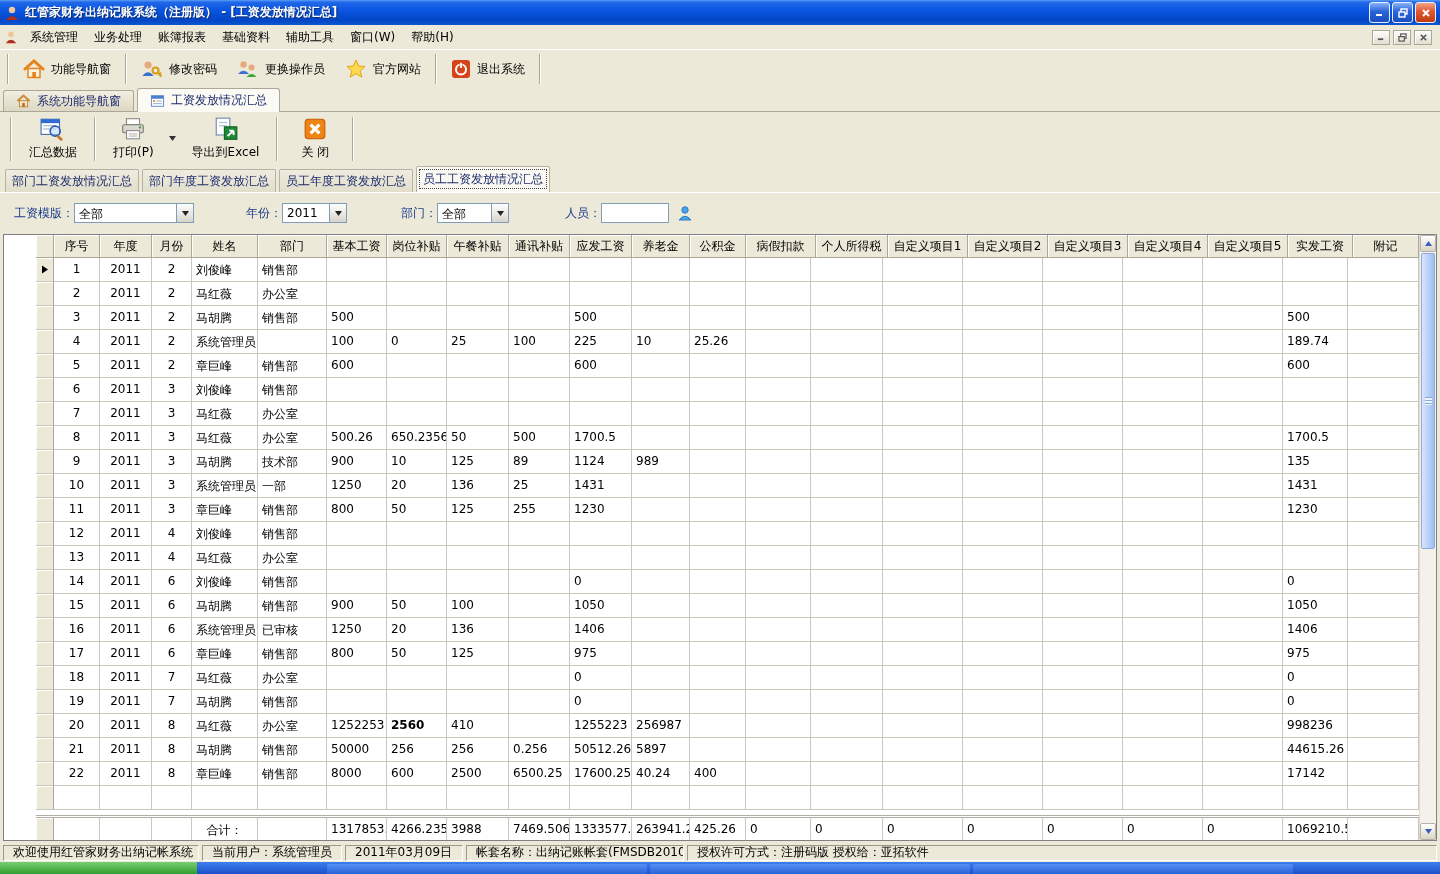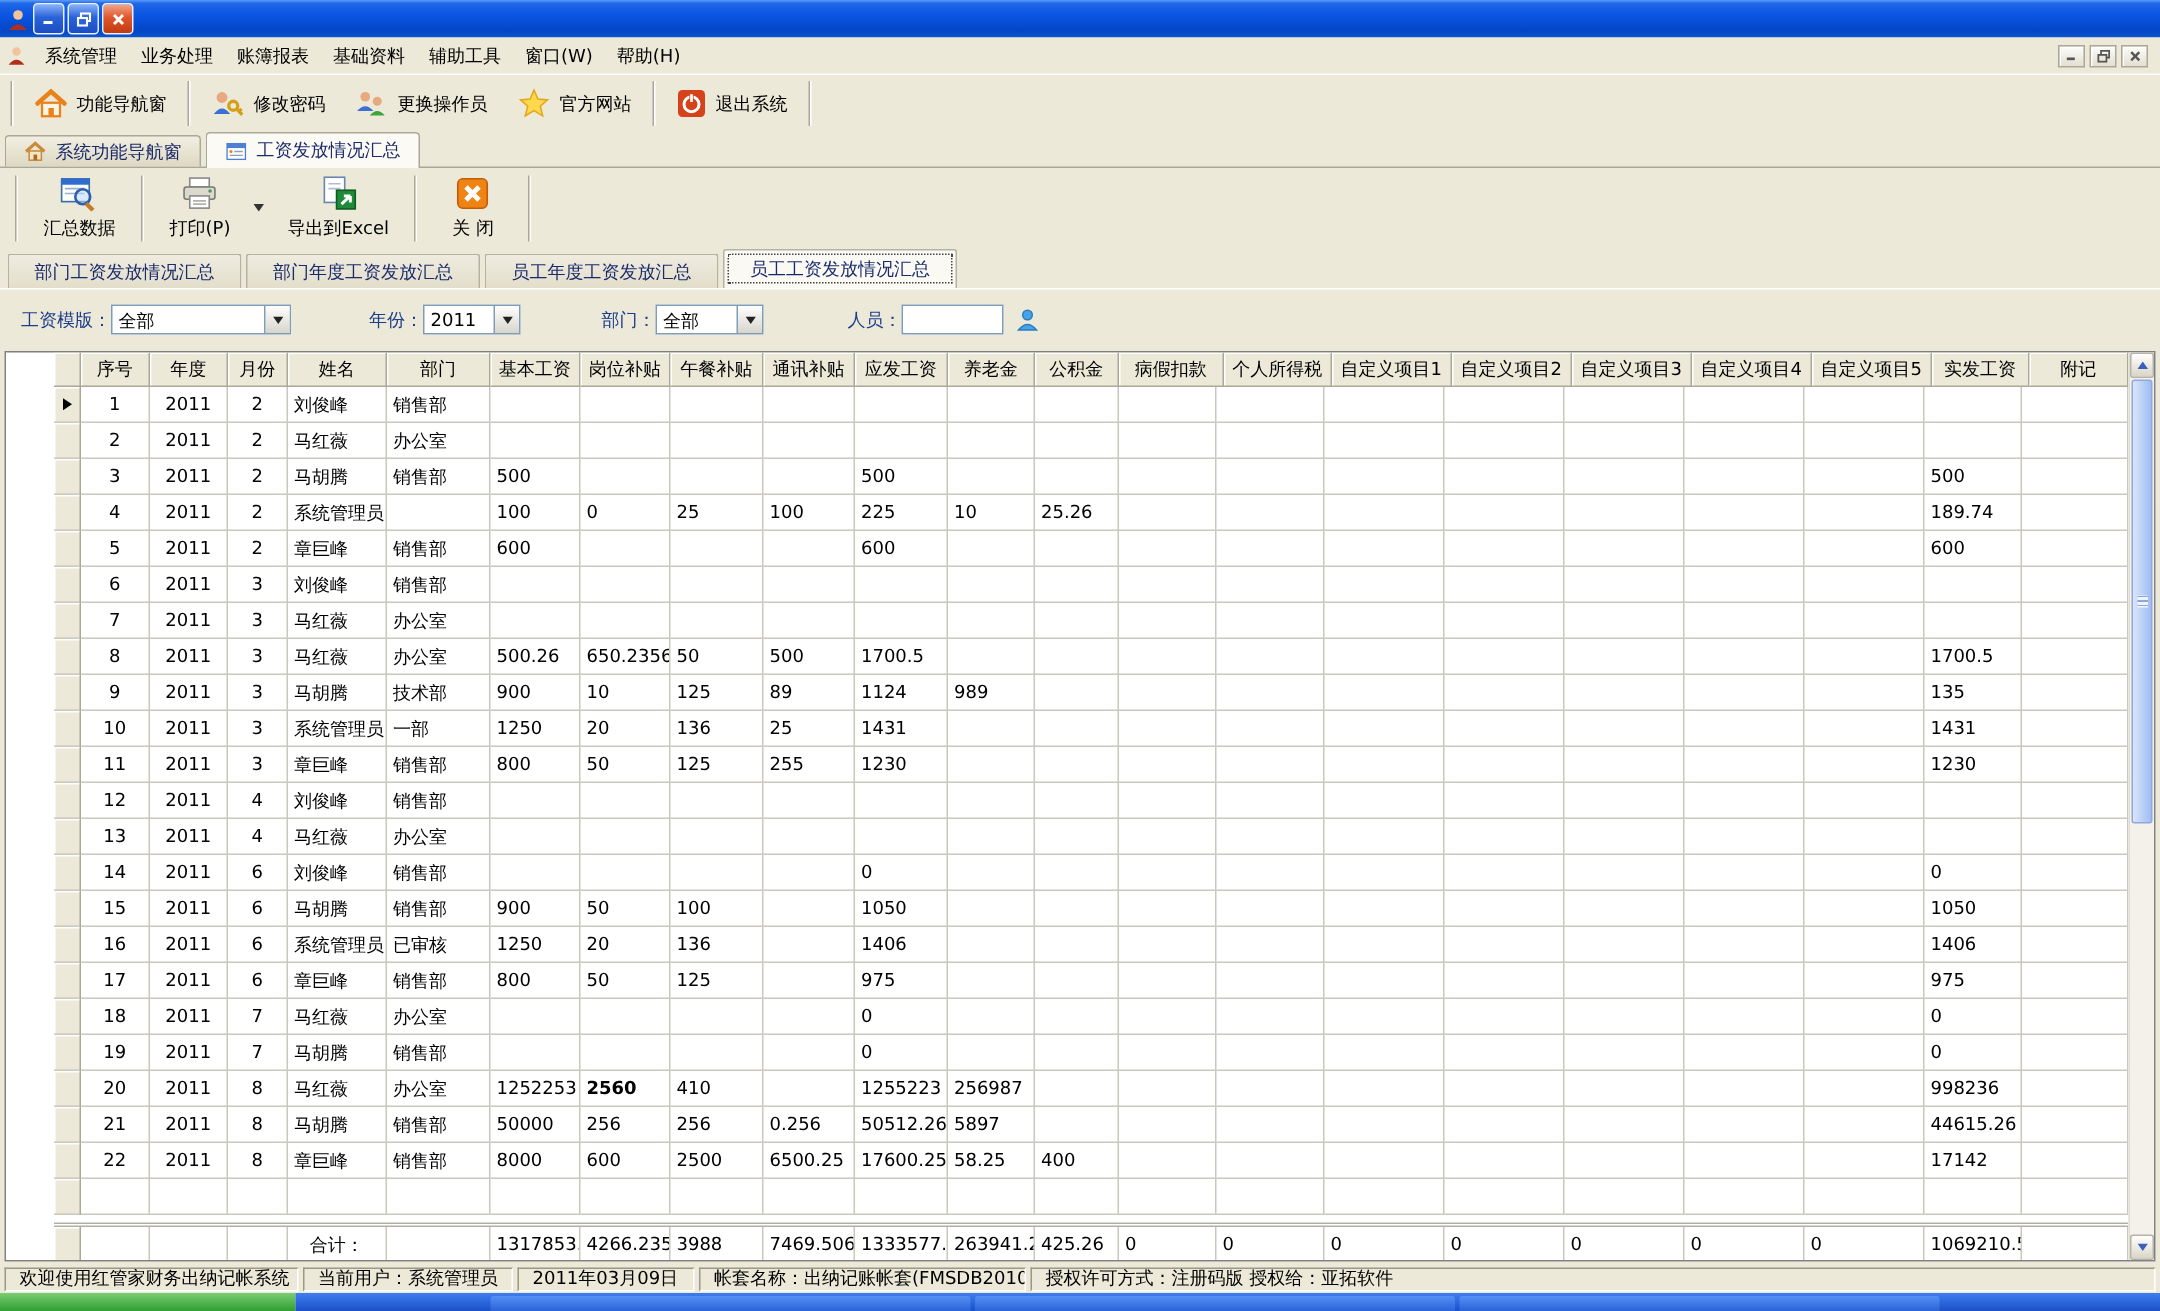--- a/index.html
+++ b/index.html
@@ -33,21 +33,21 @@
 .mditab.active{background:#FBFAF4;height:24px;margin-bottom:-1px;}
 
 
 .report-toolbar{height:53px;flex:none;display:flex;align-items:center;background:#ECE9D8;padding:0 5px;}
 .big-sep{width:2px;height:44px;border-left:1px solid #aca899;border-right:1px solid #fff;margin:0 5px;}
 .big-btn{display:flex;flex-direction:column;align-items:center;justify-content:center;gap:3px;padding:2px 12px;min-width:64px;white-space:nowrap;}
 .caret-btn{width:14px;height:42px;display:flex;align-items:center;justify-content:center;}
 
 
 .subtabs{height:27px;flex:none;display:flex;align-items:flex-end;background:#ECE9D8;padding:0 5px;}
-.subtab{height:23px;display:flex;align-items:center;padding:0 17px;border:1px solid #b6b2a2;border-bottom:none;border-radius:2px 2px 0 0;
+.subtab{height:23px;display:flex;align-items:center;padding:0 6px;border:1px solid #b6b2a2;border-bottom:none;border-radius:2px 2px 0 0;
  margin-right:3px;color:#1b2a6b;background:linear-gradient(#efece0,#e2decb);white-space:nowrap;}
 .subtab.active{background:#FAF9F3;height:26px;outline:1px dotted #444;outline-offset:-4px;}
 
 
 .filterbar{height:41px;flex:none;display:flex;align-items:center;background:#ECE9D8;padding:0 14px;border-top:1px solid #fff;}
 .filter-label{color:#1c3c8c;white-space:nowrap;}
 .combo{display:flex;height:20px;border:1px solid #7F9DB9;background:#fff;align-items:stretch;}
 .combo-text{flex:1;padding:2px 4px;overflow:hidden;white-space:nowrap;}
 .combo-btn{width:17px;flex:none;background:linear-gradient(#fefefe,#d8d5cc);border-left:1px solid #7F9DB9;display:flex;align-items:center;justify-content:center;}
 .person-input{width:68px;height:20px;border:1px solid #7F9DB9;font:inherit;padding:0 3px;}
@@ -94,20 +94,21 @@
 
 <div class="window">
 
   <div class="titlebar">
     <span>
       <svg width="16" height="16" viewBox="0 0 16 16">
           <circle cx="8" cy="5" r="3.2" fill="#f2c49b"></circle>
           <path d="M2 15 q6 -7.5 12 0 z" fill="#b03020"></path>
         </svg>
     </span>
+    <span class="title-text">红管家财务出纳记账系统（注册版） - [工资发放情况汇总]</span>
     <span style="display:flex">
       <span class="tb-btn">
           <svg width="9" height="9" viewBox="0 0 9 9">
             <rect x="1" y="6" width="6" height="2" fill="#fff"></rect>
           </svg>
         </span>
       <span class="tb-btn">
           <svg width="10" height="10" viewBox="0 0 10 10">
             <rect x="3" y="1" width="6" height="5" fill="none" stroke="#fff" stroke-width="1.4"></rect>
             <rect x="1" y="4" width="6" height="5" fill="#2a63d8" stroke="#fff" stroke-width="1.4"></rect>
@@ -886,21 +887,21 @@
             <div class="cell center" style="width: 46px;">22</div>
             <div class="cell center" style="width: 52px;">2011</div>
             <div class="cell center" style="width: 40px;">8</div>
             <div class="cell" style="width: 66px;">章巨峰</div>
             <div class="cell" style="width: 69px;">销售部</div>
             <div class="cell" style="width: 60px;">8000</div>
             <div class="cell" style="width: 60px;">600</div>
             <div class="cell" style="width: 62px;">2500</div>
             <div class="cell" style="width: 61px;">6500.25</div>
             <div class="cell" style="width: 62px;">17600.25</div>
-            <div class="cell" style="width: 58px;">58.25</div>
+            <div class="cell" style="width: 58px;">40.24</div>
             <div class="cell" style="width: 56px;">400</div>
             <div class="cell" style="width: 65px;"></div>
             <div class="cell" style="width: 72px;"></div>
             <div class="cell" style="width: 80px;"></div>
             <div class="cell" style="width: 80px;"></div>
             <div class="cell" style="width: 80px;"></div>
             <div class="cell" style="width: 80px;"></div>
             <div class="cell" style="width: 80px;"></div>
             <div class="cell" style="width: 65px;">17142</div>
             <div class="cell" style="flex: 1 1 0%;"></div>

